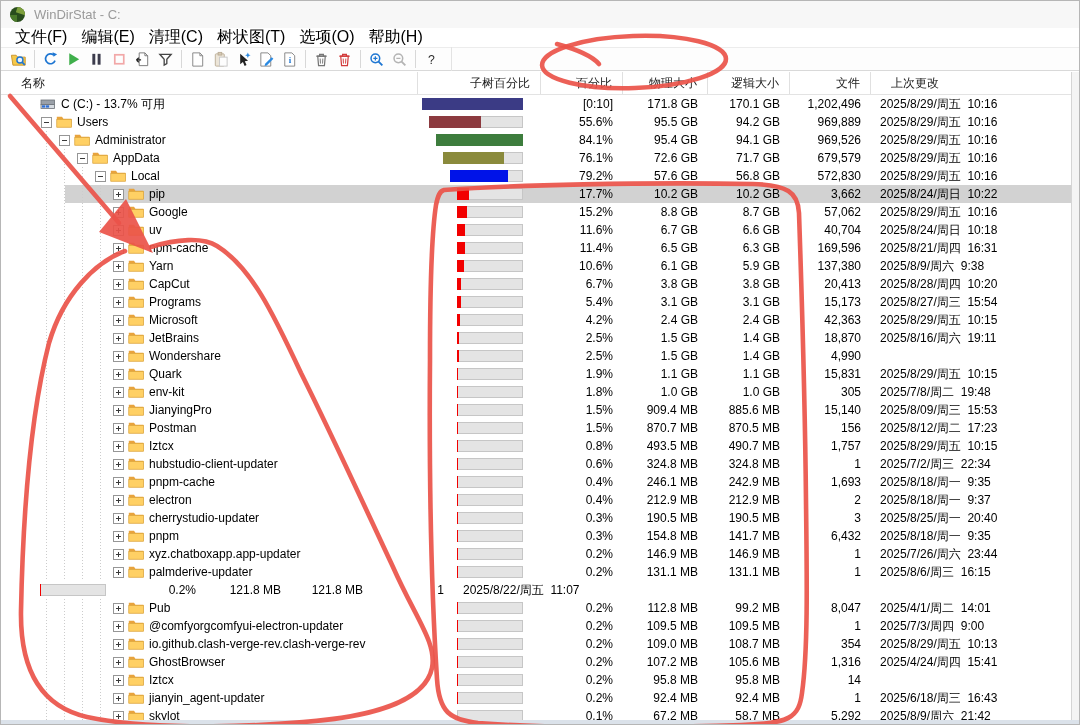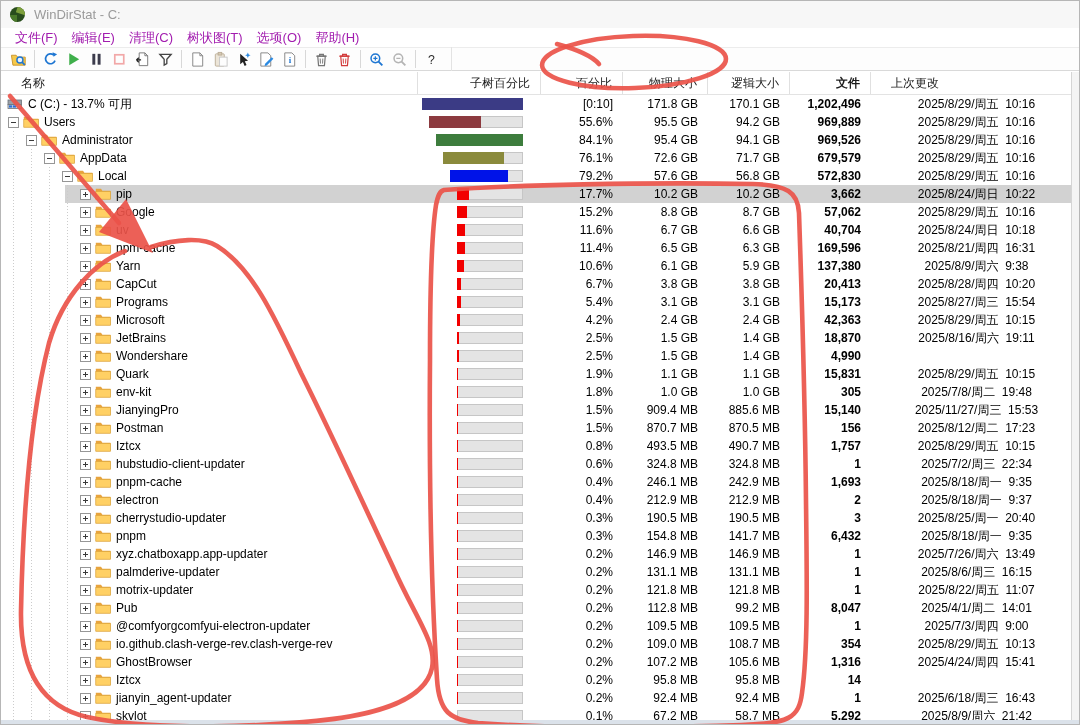--- a/index.html
+++ b/index.html
@@ -9,35 +9,35 @@
 
   
   .titlebar { height:27px; background:#f7f7f7; display:flex; align-items:center; padding-left:9px; }
   .app-icon { width:15px; height:15px; border-radius:50%; background:#294d1d; position:relative; overflow:hidden; margin-right:9px; flex:none;}
   .app-icon:before { content:""; position:absolute; left:7px; top:-2px; width:10px; height:9px; background:#7da03c; transform:rotate(18deg);}
   .app-icon:after { content:""; position:absolute; left:-2px; top:8px; width:9px; height:8px; background:#4a7a2a; }
   .title-text { font-size:13px; color:#9a9a9a; }
 
   
   .menubar { height:19px; background:#fff; display:flex; align-items:center; padding-left:7px; }
-  .menu-item { font-size:13px; color:#a21caf; padding:1px 7px; cursor:default; }
+  .menu-item { font-size:16px; color:#000000; padding:1px 7px; cursor:default; }
 
   
   .toolbar { height:24px; background:#fdfdfd; border-top:1px solid #ececec; display:flex; align-items:center; padding-left:6px; border-bottom:1px solid #d9d9d9; }
   .tb-btn { width:23px; height:21px; display:flex; align-items:center; justify-content:center; border-radius:2px; }
   .tb-btn svg { width:17px; height:17px; }
   .tb-sep { width:1px; height:18px; background:#d8d8d8; margin:0 4px; }
   .tb-band-sep { width:1px; height:24px; background:#e3e3e3; margin-left:8px; }
 
   
   .list { position:absolute; left:0; top:71px; right:0; bottom:0; background:#fff; }
   .hdr { display:flex; height:23px; border-bottom:1px solid #e3e3e3; background:#fff; font-size:12px; color:#1a1a1a; align-items:center; }
   .hdr .cell { border-right:1px solid #e0e0e0; height:100%; display:flex; align-items:center; }
   .hdr .cell:last-child { border-right:none; }
-  .c0{width:417px;} .c1{width:123px;} .c2{width:82px;} .c3{width:85px;} .c4{width:82px;} .c5{width:81px;font-weight:bold;} .c6{width:202px;}
+  .c0{width:417px;padding-left:33px;} .c1{width:123px;} .c2{width:82px;} .c3{width:85px;} .c4{width:82px;} .c5{width:81px;} .c6{width:202px;}
   .al{justify-content:flex-start; padding-left:20px;} .ar{justify-content:flex-end; padding-right:10px;}
 
   .rows { position:absolute; top:23px; left:0; right:8px; bottom:0; overflow:hidden; }
   .row { display:flex; height:18px; align-items:center; font-size:12px; color:#000; }
   .row.sel { background:linear-gradient(to right, transparent 64px, #d2d2d2 64px); }
   .cell { flex:none; white-space:nowrap; overflow:hidden; }
   .tcell { display:flex; align-items:center; height:100%; }
   .indent { width:18px; height:100%; flex:none;
             background-image:repeating-linear-gradient(to bottom,#cccccc 0 1px, transparent 1px 3px);
             background-size:1px 100%; background-position:12px 0; background-repeat:no-repeat; }
@@ -45,21 +45,21 @@
   .box { width:11px; height:11px; border:1px solid #969696; background:#fff; position:relative; flex:none; margin-left:7px; margin-right:4px; }
   .box:before { content:""; position:absolute; left:2px; top:4px; width:5px; height:1px; background:#3a3a3a; }
   .box.plus:after { content:""; position:absolute; left:4px; top:2px; width:1px; height:5px; background:#3a3a3a; }
   .ficon { width:16px; height:14px; flex:none; margin-right:5px; }
   .label { white-space:nowrap; }
 
   .barwrap { height:12px; background:#e4e4e4; box-shadow:inset 0 0 0 1px #c6c6c6; flex:1; margin-right:18px; }
   .barfill { height:100%; }
 
   .num { text-align:right; padding-right:10px; }
-  .date { text-align:center; padding-left:9px; white-space:pre; }
+  .date { text-align:left; padding-left:9px; white-space:pre; }
 
   .vscroll { position:absolute; top:0; right:0; width:8px; bottom:0; background:#f4f4f4; border-left:1px solid #d5d5d5; }
   .bottomstrip { position:absolute; left:0; right:0; bottom:0; height:4px; background:#dbe2ea; }
 
   
   .annot { position:absolute; inset:0; pointer-events:none; z-index:50; }
   .annot path, .annot ellipse { stroke:var(--annot,#ea5349); fill:none; stroke-width:4.6; stroke-linecap:round; stroke-linejoin:round; opacity:.92; }
   .annot .fillhead { fill:var(--annot,#ea5349); stroke:none; opacity:.92; }
 </style>
 </head>
@@ -619,21 +619,21 @@
         </div>
         <div class="cell tcell c1">
           <div class="barwrap" style="margin-left: 39px;">
             <div class="barfill" style="width: 1.5%; background: rgb(242, 0, 0);"></div>
           </div>
         </div>
         <div class="cell num c2">1.5%</div>
         <div class="cell num c3">909.4 MB</div>
         <div class="cell num c4">885.6 MB</div>
         <div class="cell num c5">15,140</div>
-        <div class="cell date c6">2025/11/27/周三  15:53</div>
+        <div class="cell date c6">2025/8/09/周三  15:53</div>
       </div>
       <div class="row">
         <div class="cell tcell c0">
           <span class="indent"></span>
           <span class="indent"></span>
           <span class="indent"></span>
           <span class="indent"></span>
           <span class="box plus"></span>
           <span class="ficon"><svg viewBox="0 0 16 13">
               <path d="M.8 1.8h5.2l1.4 1.9h8v8.5H.8z" fill="#e8a33d"></path>
@@ -811,21 +811,21 @@
         </div>
         <div class="cell tcell c1">
           <div class="barwrap" style="margin-left: 39px;">
             <div class="barfill" style="width: 0.2%; background: rgb(242, 0, 0);"></div>
           </div>
         </div>
         <div class="cell num c2">0.2%</div>
         <div class="cell num c3">146.9 MB</div>
         <div class="cell num c4">146.9 MB</div>
         <div class="cell num c5">1</div>
-        <div class="cell date c6">2025/7/26/周六  13:49</div>
+        <div class="cell date c6">2025/7/26/周六  23:44</div>
       </div>
       <div class="row">
         <div class="cell tcell c0">
           <span class="indent"></span>
           <span class="indent"></span>
           <span class="indent"></span>
           <span class="indent"></span>
           <span class="box plus"></span>
           <span class="ficon"><svg viewBox="0 0 16 13">
               <path d="M.8 1.8h5.2l1.4 1.9h8v8.5H.8z" fill="#e8a33d"></path>
@@ -838,32 +838,20 @@
             <div class="barfill" style="width: 0.2%; background: rgb(242, 0, 0);"></div>
           </div>
         </div>
         <div class="cell num c2">0.2%</div>
         <div class="cell num c3">131.1 MB</div>
         <div class="cell num c4">131.1 MB</div>
         <div class="cell num c5">1</div>
         <div class="cell date c6">2025/8/6/周三  16:15</div>
       </div>
       <div class="row">
-        <div class="cell tcell c0">
-          <span class="indent"></span>
-          <span class="indent"></span>
-          <span class="indent"></span>
-          <span class="indent"></span>
-          <span class="box plus"></span>
-          <span class="ficon"><svg viewBox="0 0 16 13">
-              <path d="M.8 1.8h5.2l1.4 1.9h8v8.5H.8z" fill="#e8a33d"></path>
-              <rect x=".8" y="4.4" width="14.6" height="7.8" fill="#ffd064" stroke="#dba53c" stroke-width=".7"></rect>
-            </svg></span>
-          <span class="label">motrix-updater</span>
-        </div>
         <div class="cell tcell c1">
           <div class="barwrap" style="margin-left: 39px;">
             <div class="barfill" style="width: 0.2%; background: rgb(242, 0, 0);"></div>
           </div>
         </div>
         <div class="cell num c2">0.2%</div>
         <div class="cell num c3">121.8 MB</div>
         <div class="cell num c4">121.8 MB</div>
         <div class="cell num c5">1</div>
         <div class="cell date c6">2025/8/22/周五  11:07</div>

